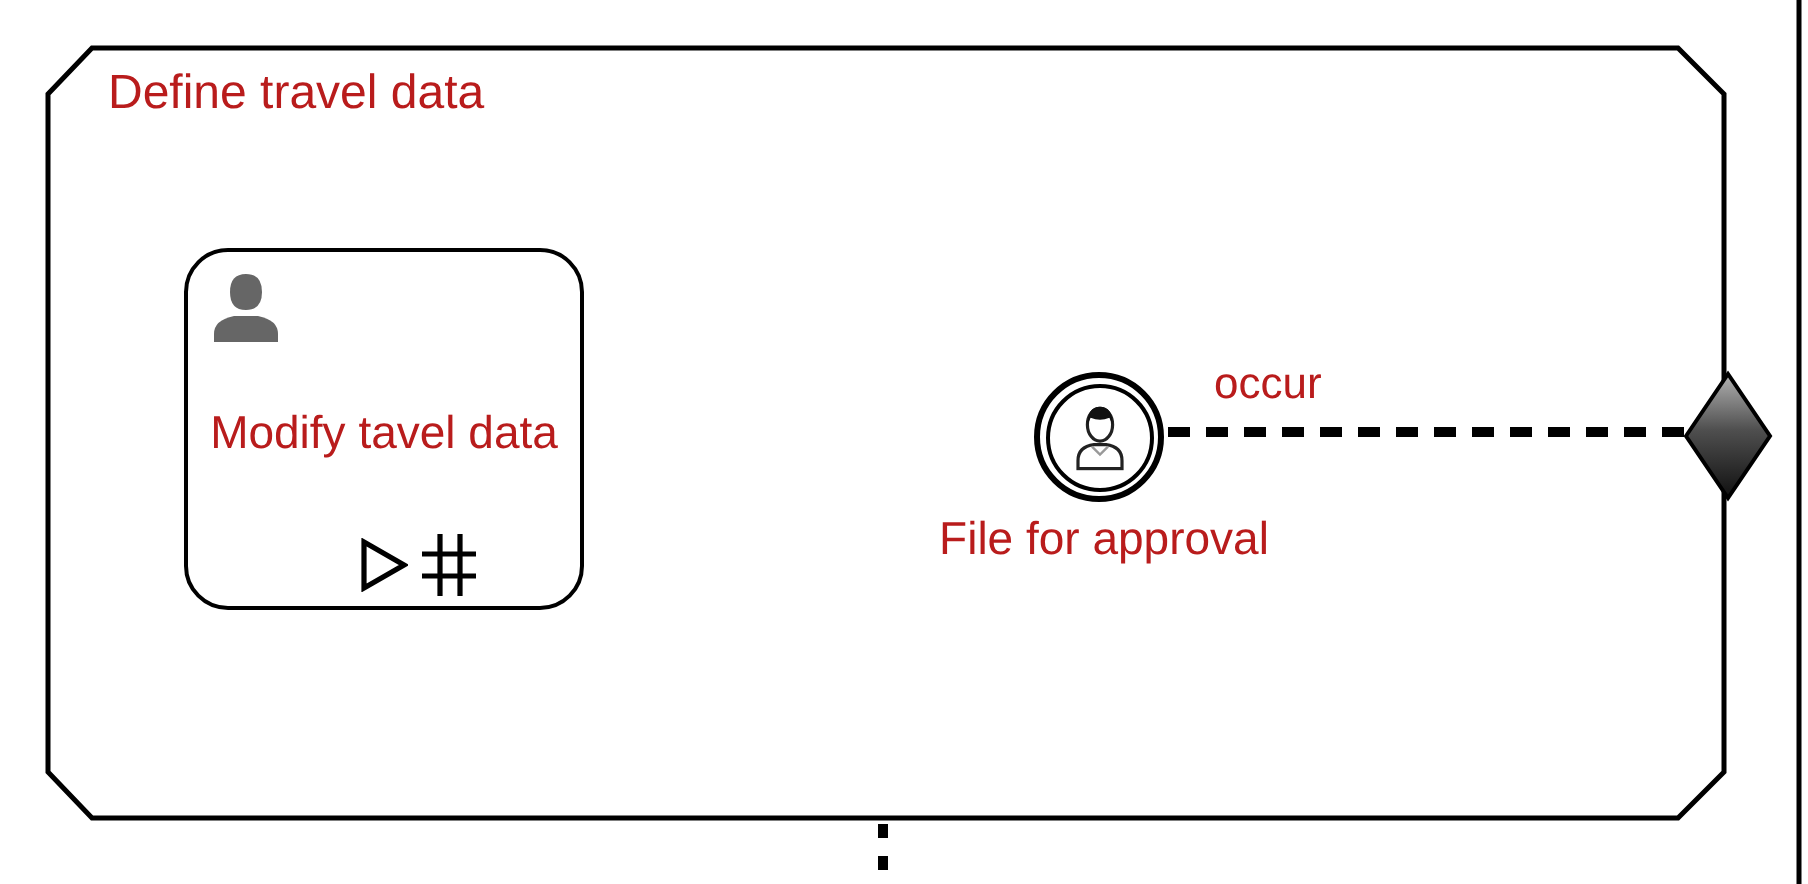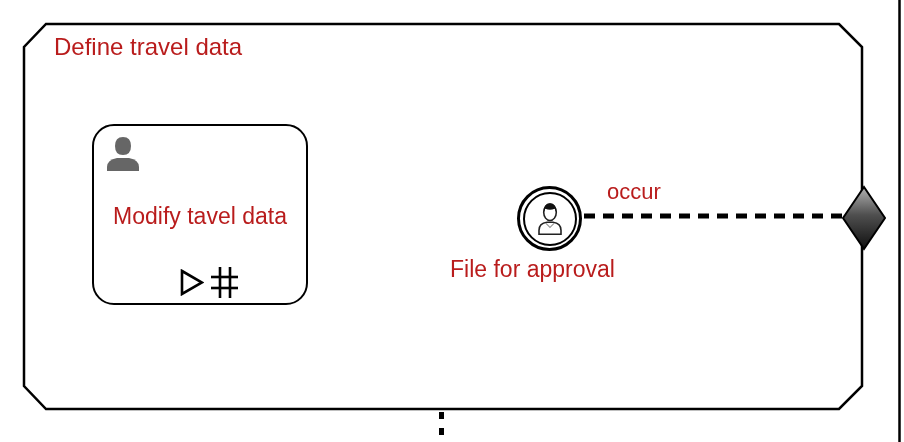--- a/index.html
+++ b/index.html
@@ -28,21 +28,21 @@
   }
   #process-title {
     left: 54px;
     top: 33px;
     font-size: 24px;
   }
   #task-node {
     position: absolute;
     left: 92px;
     top: 124px;
-    width: 216px;
+    width: 200px;
     height: 181px;
     border: 2.5px solid #000000;
     border-radius: 22px;
     background: #ffffff;
     box-sizing: border-box;
   }
   #task-person-icon {
     position: absolute;
     left: 10px;
     top: 9px;
@@ -86,21 +86,21 @@
   #event-person-icon {
     position: absolute;
     left: 50%;
     top: 50%;
     transform: translate(-50%, -52%);
   }
   #event-label {
     left: 450px;
     top: 256px;
     width: 204px;
-    text-align: left;
+    text-align: center;
     font-size: 23px;
   }
   #connector-label {
     left: 607px;
     top: 179px;
     font-size: 22px;
   }
 </style>
 </head>
 <body>

